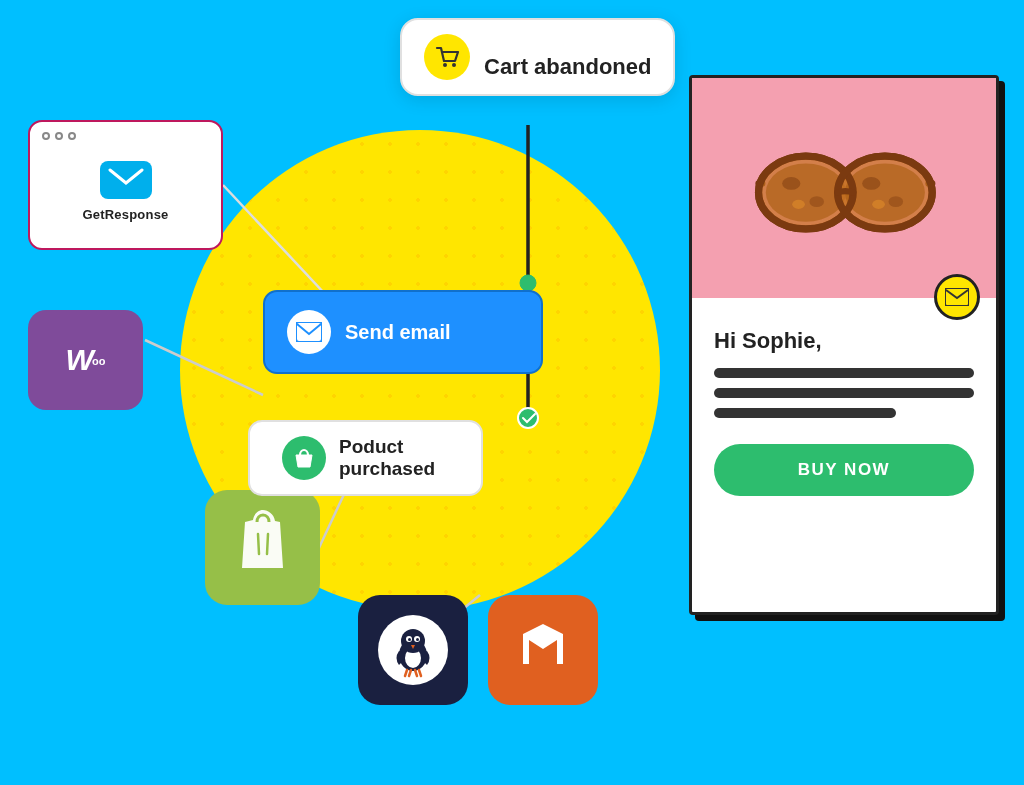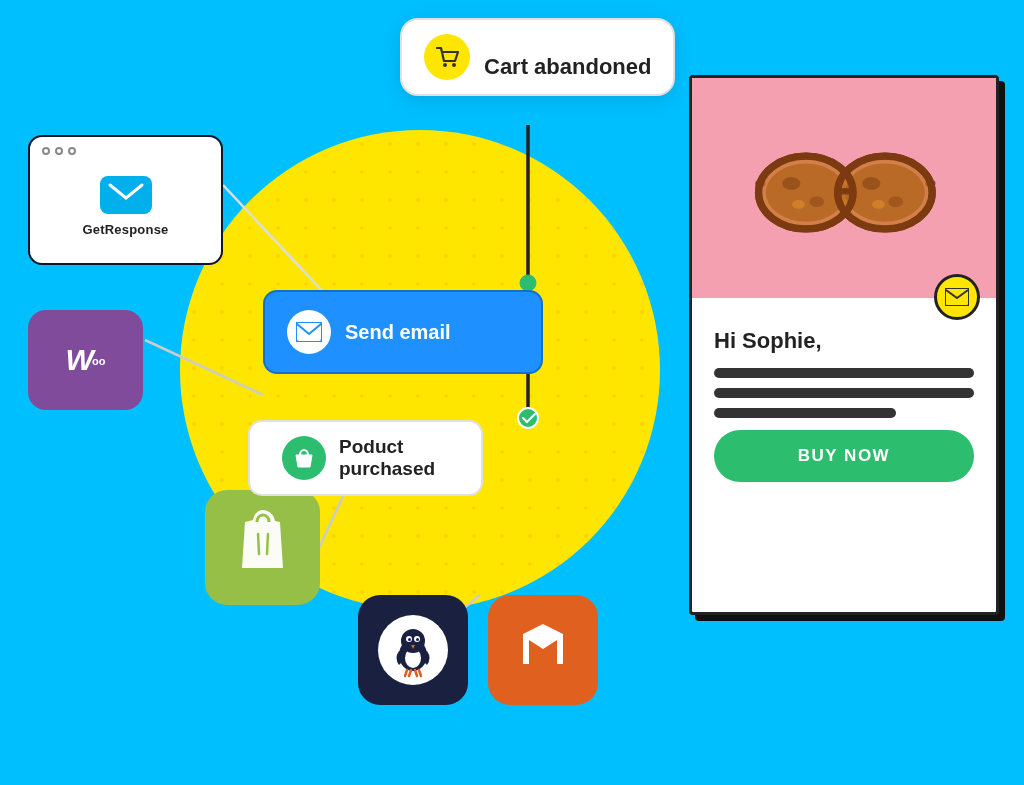--- a/index.html
+++ b/index.html
@@ -36,28 +36,27 @@
 
     
     .getresponse-card {
       position: absolute;
       left: 28px;
       top: 120px;
       width: 195px;
       height: 130px;
       background: white;
       border-radius: 14px;
-      border: 2px solid #0f172a;
+      border: 2px solid #be185d;
       z-index: 10;
       display: flex;
       flex-direction: column;
       align-items: center;
       justify-content: center;
       gap: 8px;
-      margin-top: 15px;
     }
 
     .window-dots {
       position: absolute;
       top: 10px;
       left: 12px;
       display: flex;
       gap: 5px;
     }
 
@@ -360,21 +359,21 @@
       display: block;
       width: 100%;
       padding: 16px;
       background: #2DBD6E;
       color: white;
       font-size: 17px;
       font-weight: 800;
       text-align: center;
       border-radius: 40px;
       border: none;
-      margin-top: 12px;
+      margin-top: 26px;
       cursor: pointer;
       letter-spacing: 1.5px;
     }
   </style>
 </head>
 <body>
 
 <div class="yellow-circle"></div>
 
 <svg class="svg-lines">

